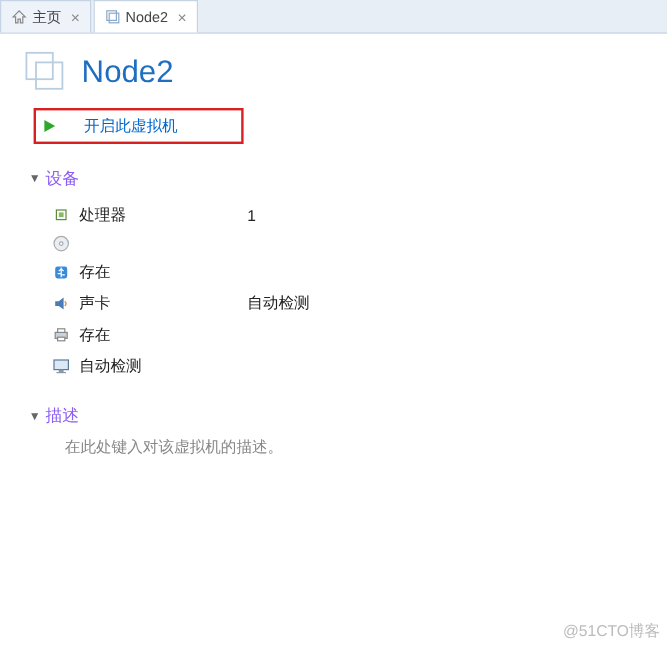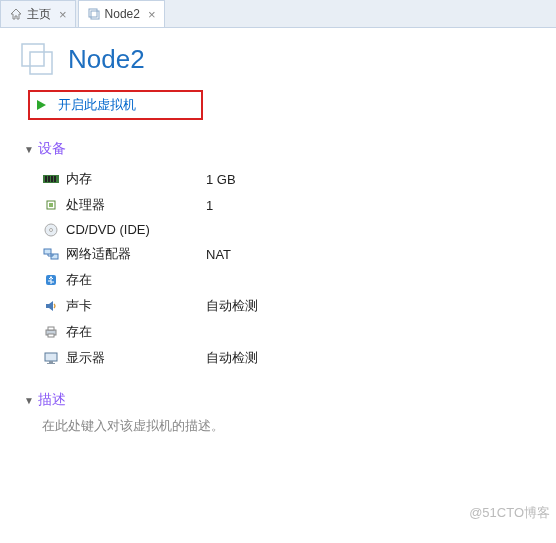--- a/index.html
+++ b/index.html
@@ -13,40 +13,40 @@
     .tab-close { color: #888; font-size: 13px; margin-left: 4px; cursor: pointer; }
     
     .content { padding: 12px 18px; }
     
     
     .vm-header { display: flex; align-items: center; gap: 12px; margin-bottom: 12px; }
     .vm-title { font-size: 26px; color: #1e6fc0; font-weight: normal; }
     
     
     .actions { margin-left: 10px; }
-    .action-row { display: flex; align-items: center; gap: 10px; padding: 3px 4px; cursor: pointer; }
+    .action-row { display: flex; align-items: center; gap: 22px; padding: 3px 4px; cursor: pointer; }
     .action-highlight { border: 2px solid #d82020; padding: 4px 28px 4px 4px; width: 175px; }
     .action-link { color: #0066cc; font-size: 13px; }
     
     
     .section { margin-top: 20px; margin-left: 6px; }
     .section-header { display: flex; align-items: center; gap: 4px; margin-bottom: 8px; }
     .section-title { color: #8b5cf6; font-size: 14px; font-weight: normal; }
     .disclosure { color: #666; font-size: 10px; }
     
     
     .device-list { margin-left: 18px; }
     .device-row { display: flex; align-items: center; padding: 4px 0; }
     .device-icon { width: 18px; height: 14px; margin-right: 6px; display: flex; align-items: center; justify-content: center; }
     .device-label { width: 140px; color: #222; font-size: 13px; }
     .device-value { color: #222; font-size: 13px; }
     
-    .desc-hint { margin-left: 18px; color: #888; font-size: 13px; margin-top: 6px; }
+    .desc-hint { margin-left: 30px; color: #888; font-size: 13px; margin-top: 6px; }
     
-    .watermark { position: absolute; right: 6px; bottom: 21px; color: #bbb; font-size: 13px; }
+    .watermark { position: absolute; right: 6px; bottom: 8px; color: #bbb; font-size: 13px; }
     
     
     svg { display: block; }
   </style>
 </head>
 <body>
 
 <div class="tab-bar">
   <div class="tab inactive">
     <span>
@@ -93,60 +93,35 @@
   </div>
 
   <div class="section">
     <div class="section-header">
       <span class="disclosure">▼</span>
       <span class="section-title">设备</span>
     </div>
     <div class="device-list" id="device-list">
         <div class="device-row">
           <span class="device-icon">
-            <svg width="16" height="12">
-              <rect x="0" y="2" width="16" height="8" fill="#3a7a3a"></rect>
-              <rect x="2" y="3" width="2" height="6" fill="#222"></rect>
-              <rect x="5" y="3" width="2" height="6" fill="#222"></rect>
-              <rect x="8" y="3" width="2" height="6" fill="#222"></rect>
-              <rect x="11" y="3" width="2" height="6" fill="#222"></rect>
-            </svg>
-          </span>
-          <span class="device-label">内存</span>
-          <span class="device-value">1 GB</span>
-        </div>
-        <div class="device-row">
-          <span class="device-icon">
             <svg width="14" height="14">
               <rect x="3" y="3" width="8" height="8" fill="#fff" stroke="#5a8a3a" stroke-width="1"></rect>
               <rect x="5" y="5" width="4" height="4" fill="#8ab868"></rect>
             </svg>
           </span>
           <span class="device-label">处理器</span>
           <span class="device-value">1</span>
         </div>
         <div class="device-row">
           <span class="device-icon">
             <svg width="14" height="14">
               <circle cx="7" cy="7" r="6" fill="#e8eef4" stroke="#aaa"></circle>
               <circle cx="7" cy="7" r="1.5" fill="#fff" stroke="#aaa"></circle>
             </svg>
           </span>
-          <span class="device-label">CD/DVD (IDE)</span>
-        </div>
-        <div class="device-row">
-          <span class="device-icon">
-            <svg width="16" height="14">
-              <rect x="1" y="2" width="7" height="5" fill="#cde4f8" stroke="#4a7cb8"></rect>
-              <rect x="8" y="7" width="7" height="5" fill="#cde4f8" stroke="#4a7cb8"></rect>
-              <path d="M5 7 L5 9 L10 9 L10 7" stroke="#4a7cb8" fill="none"></path>
-            </svg>
-          </span>
-          <span class="device-label">网络适配器</span>
-          <span class="device-value">NAT</span>
         </div>
         <div class="device-row">
           <span class="device-icon">
             <svg width="14" height="14">
               <rect x="2" y="2" width="10" height="10" rx="2" fill="#3a8ad8"></rect>
               <path d="M7 3 L7 11 M5 6 L7 4 L9 6 M4 8 L7 8 M10 9 L7 9" stroke="#fff" stroke-width="1" fill="none"></path>
             </svg>
           </span>
           <span class="device-value">存在</span>
         </div>
@@ -171,21 +146,20 @@
           <span class="device-value">存在</span>
         </div>
         <div class="device-row">
           <span class="device-icon">
             <svg width="14" height="14">
               <rect x="1" y="2" width="12" height="8" fill="#dce8f4" stroke="#5a7a9a"></rect>
               <rect x="5" y="10" width="4" height="2" fill="#8898a8"></rect>
               <rect x="3" y="12" width="8" height="1" fill="#8898a8"></rect>
             </svg>
           </span>
-          <span class="device-label">显示器</span>
           <span class="device-value">自动检测</span>
         </div>
       </div>
   </div>
 
   <div class="section">
     <div class="section-header">
       <span class="disclosure">▼</span>
       <span class="section-title">描述</span>
     </div>

